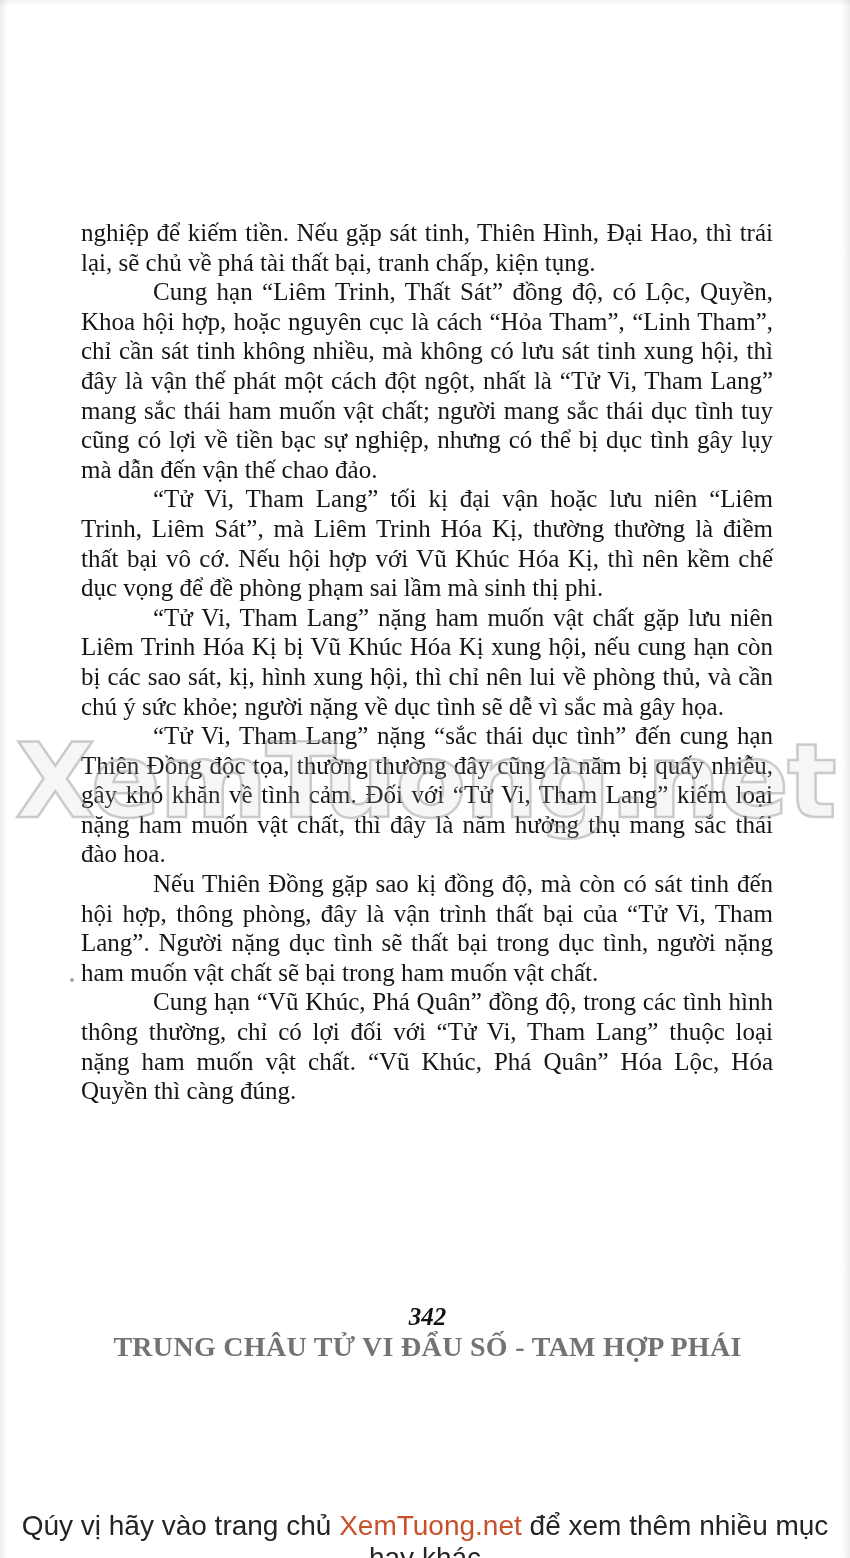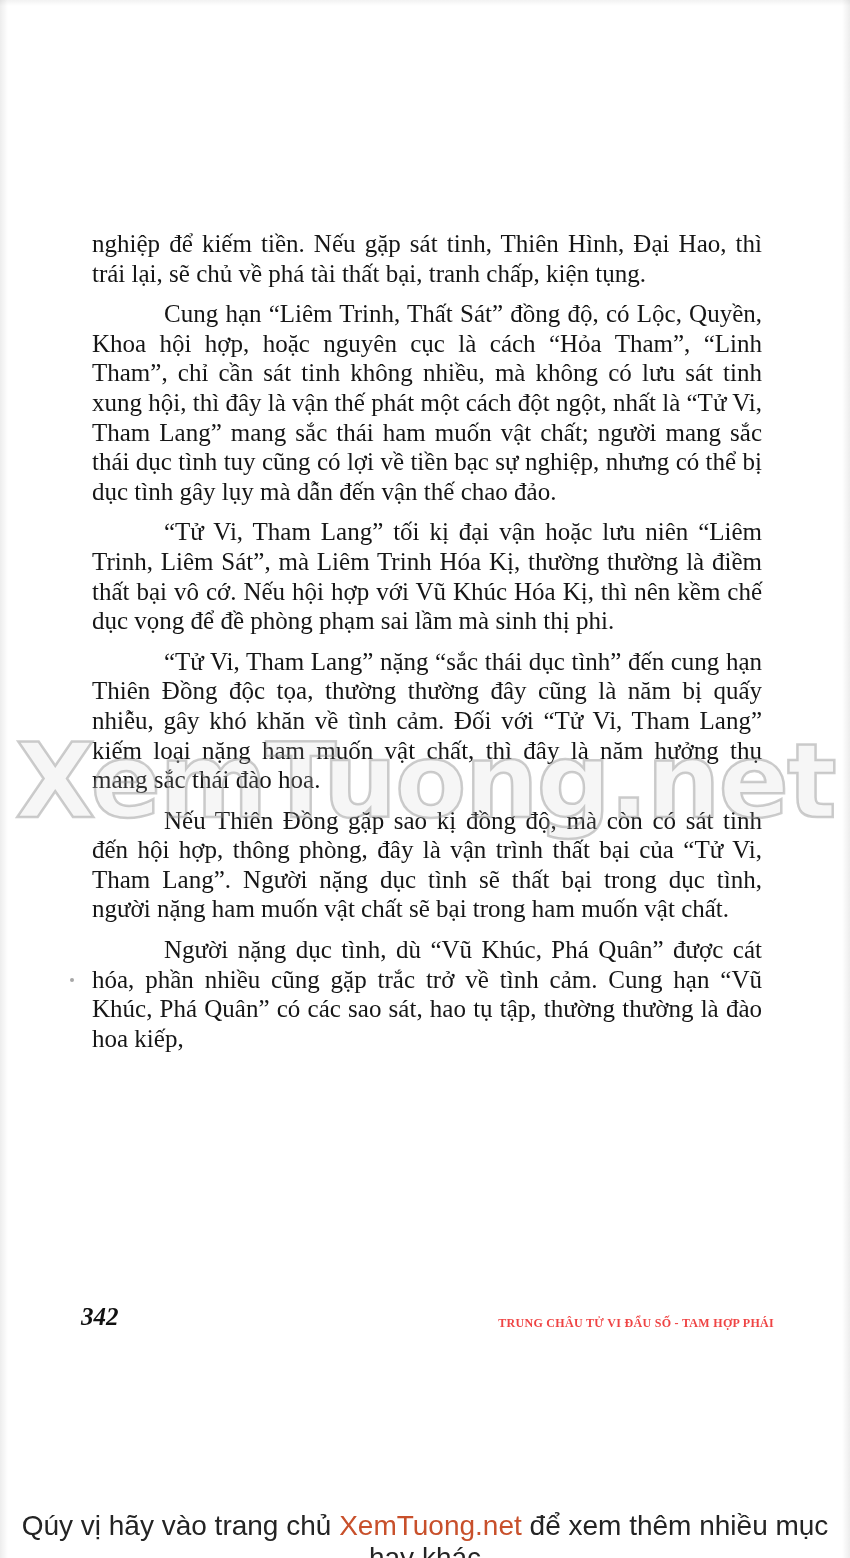--- a/index.html
+++ b/index.html
@@ -20,47 +20,47 @@
     background:linear-gradient(to bottom, rgba(0,0,0,0.05), rgba(0,0,0,0));}
 
   .text-block{
     position:absolute;
     left:81px;top:218px;width:692px;
     font-size:25px;
     line-height:29.6px;
     color:#161616;
     text-align:justify;
   }
-  .text-block p{margin:11px;text-indent:72px;}
+  .text-block p{margin:0;text-indent:72px;}
   .text-block p.no-indent{text-indent:0;}
 
   .watermark{
     position:absolute;
     left:0;top:720px;width:100%;
     text-align:center;
     font-family:"DejaVu Sans", sans-serif;
     font-weight:bold;
     font-size:104px;
     letter-spacing:-2px;
     white-space:nowrap;
     color:rgba(190,190,190,0.14);
     -webkit-text-stroke:2.5px rgba(145,145,145,0.45);
     pointer-events:none;
   }
 
   .footer-row{
     position:absolute;
     left:81px;right:76px;top:1303px;
-    display:flex;justify-content:space-between;align-items:flex-end;
+    display:flex;justify-content:space-between;align-items:center;flex-direction:column;
   }
   .page-num{
     font-style:italic;font-weight:bold;font-size:25px;color:#111;
   }
   .running-title{
-    font-weight:bold;font-size:12px;color:#ef4444;letter-spacing:0.3px;
+    font-weight:bold;font-size:28px;color:#737373;letter-spacing:0.3px;
   }
 
   .banner{
     position:absolute;
     left:0;top:1510px;width:100%;
     text-align:center;
     font-family:"Liberation Sans", sans-serif;
     font-size:28px;
     color:#242424;
   }
@@ -76,23 +76,24 @@
 
 <div class="scan-page">
   <div class="edge-left"></div>
   <div class="edge-right"></div>
   <div class="edge-top"></div>
 
   <div class="text-block">
     <p class="no-indent">nghiệp để kiếm tiền. Nếu gặp sát tinh, Thiên Hình, Đại Hao, thì trái lại, sẽ chủ về phá tài thất bại, tranh chấp, kiện tụng.</p>
     <p>Cung hạn “Liêm Trinh, Thất Sát” đồng độ, có Lộc, Quyền, Khoa hội hợp, hoặc nguyên cục là cách “Hỏa Tham”, “Linh Tham”, chỉ cần sát tinh không nhiều, mà không có lưu sát tinh xung hội, thì đây là vận thế phát một cách đột ngột, nhất là “Tử Vi, Tham Lang” mang sắc thái ham muốn vật chất; người mang sắc thái dục tình tuy cũng có lợi về tiền bạc sự nghiệp, nhưng có thể bị dục tình gây lụy mà dẫn đến vận thế chao đảo.</p>
     <p>“Tử Vi, Tham Lang” tối kị đại vận hoặc lưu niên “Liêm Trinh, Liêm Sát”, mà Liêm Trinh Hóa Kị, thường thường là điềm thất bại vô cớ. Nếu hội hợp với Vũ Khúc Hóa Kị, thì nên kềm chế dục vọng để đề phòng phạm sai lầm mà sinh thị phi.</p>
+    <p>“Tử Vi, Tham Lang” nặng ham muốn vật chất gặp lưu niên Liêm Trinh Hóa Kị bị Vũ Khúc Hóa Kị xung hội, nếu cung hạn còn bị các sao sát, kị, hình xung hội, thì chỉ nên lui về phòng thủ, và cần chú ý sức khỏe; người nặng về dục tình sẽ dễ vì sắc mà gây họa.</p>
     <p>“Tử Vi, Tham Lang” nặng “sắc thái dục tình” đến cung hạn Thiên Đồng độc tọa, thường thường đây cũng là năm bị quấy nhiễu, gây khó khăn về tình cảm. Đối với “Tử Vi, Tham Lang” kiếm loại nặng ham muốn vật chất, thì đây là năm hưởng thụ mang sắc thái đào hoa.</p>
     <p>Nếu Thiên Đồng gặp sao kị đồng độ, mà còn có sát tinh đến hội hợp, thông phòng, đây là vận trình thất bại của “Tử Vi, Tham Lang”. Người nặng dục tình sẽ thất bại trong dục tình, người nặng ham muốn vật chất sẽ bại trong ham muốn vật chất.</p>
-    <p>Người nặng dục tình, dù “Vũ Khúc, Phá Quân” được cát hóa, phần nhiều cũng gặp trắc trở về tình cảm. Cung hạn “Vũ Khúc, Phá Quân” có các sao sát, hao tụ tập, thường thường là đào hoa kiếp,</p>
+    <p>Cung hạn “Vũ Khúc, Phá Quân” đồng độ, trong các tình hình thông thường, chỉ có lợi đối với “Tử Vi, Tham Lang” thuộc loại nặng ham muốn vật chất. “Vũ Khúc, Phá Quân” Hóa Lộc, Hóa Quyền thì càng đúng.</p>
   </div>
 
   <div class="watermark">XemTuong.net</div>
 
   <div class="speckle"></div>
 
   <div class="footer-row">
     <span class="page-num">342</span>
     <span class="running-title">TRUNG CHÂU TỬ VI ĐẨU SỐ - TAM HỢP PHÁI</span>
   </div>

